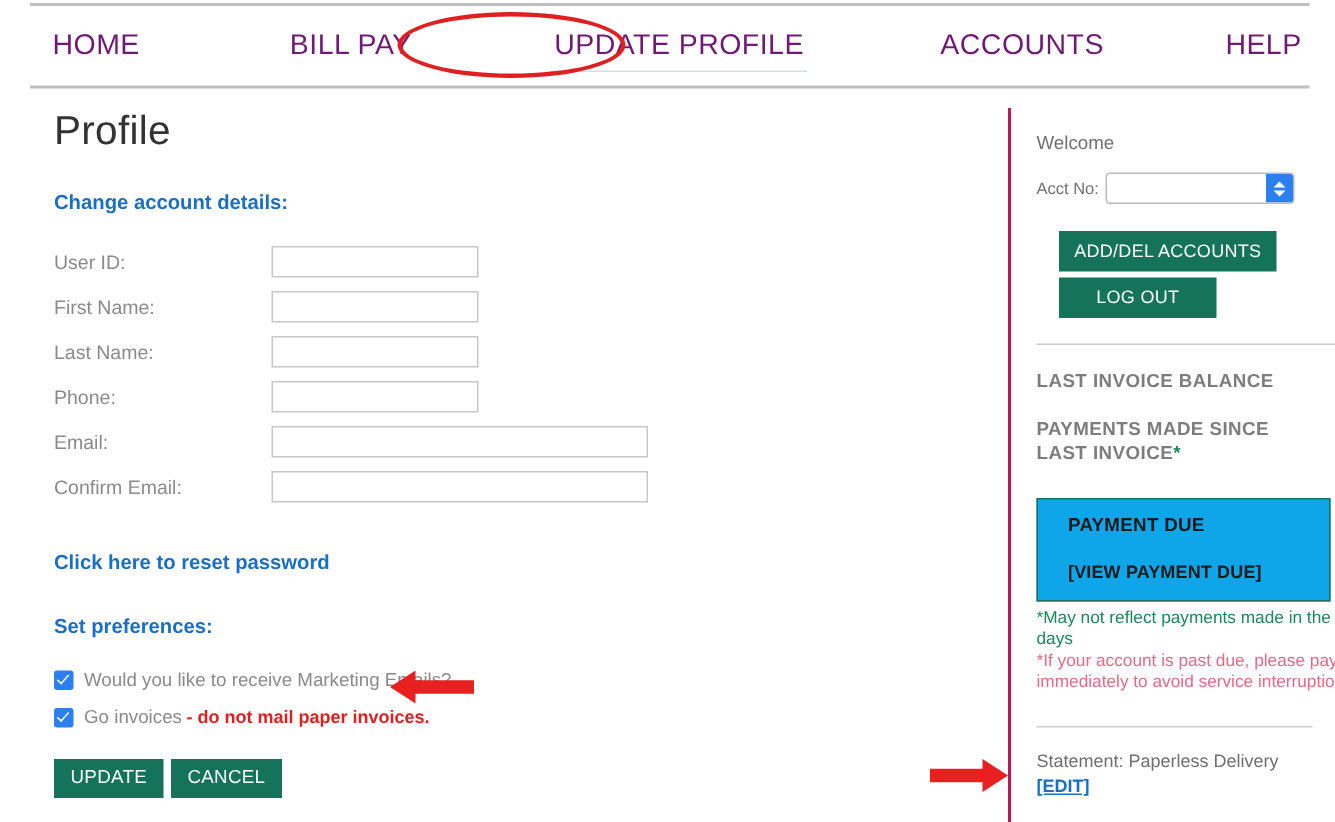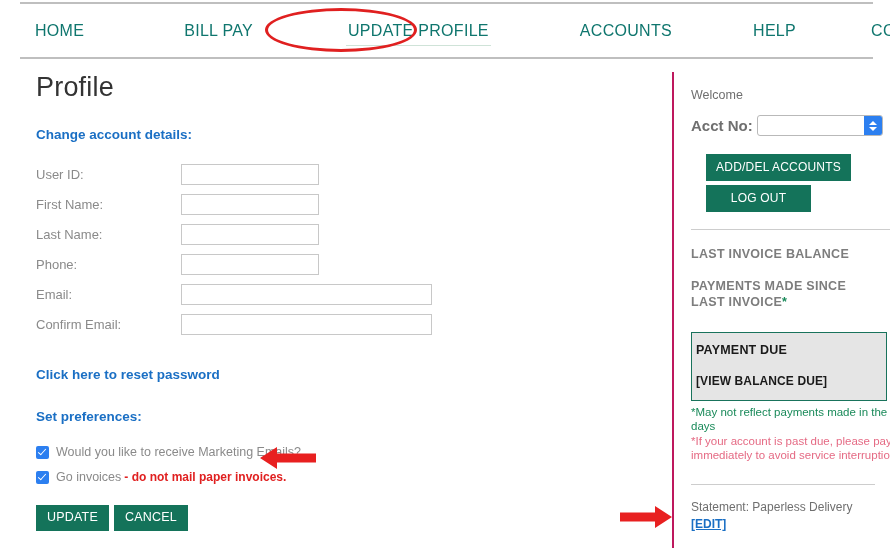--- a/index.html
+++ b/index.html
@@ -26,22 +26,22 @@
   }
   #nav-list {
     position: absolute;
     left: 0; top: 0;
     height: 100%;
     display: flex;
     align-items: center;
   }
   .nav-item {
     position: relative;
-    font-size: 16px;
-    color: #0f766e;
+    font-size: 19px;
+    color: #701a75;
     letter-spacing: .3px;
     white-space: nowrap;
     cursor: pointer;
     padding: 3px 2px;
   }
   .nav-item.active { }
   .nav-item.active::after {
     content: "";
     position: absolute;
     left: 0; right: 0; bottom: -3px;
@@ -198,24 +198,23 @@
     font-size: 12.5px;
     color: #6f6f6f;
     margin-top: 16px;
   }
   #acct-row {
     display: flex;
     align-items: center;
     margin-top: 13px;
   }
   #acct-label {
-    font-size: 15px;
+    font-size: 11px;
     color: #6f6f6f;
     margin-right: 4px;
-    font-weight: bold;
   }
   #acct-select-wrap {
     position: relative;
     width: 126px; height: 21px;
     border: 1px solid #b9b9b9;
     border-radius: 3px;
     background: #fff;
     cursor: pointer;
     overflow: hidden;
   }
@@ -273,22 +272,22 @@
     letter-spacing: .3px;
     margin-top: 16px;
     line-height: 16px;
   }
   .asterisk-green { color: #1a8a5a; }
 
   #payment-due-box {
     margin-top: 22px;
     width: 196px;
     border: 1px solid #19735c;
-    background: #e5e5e5;
-    padding: 10px 0 12px 4px;
+    background: #0ea5e9;
+    padding: 10px 0 12px 20px;
   }
   #payment-due-title {
     font-size: 12.5px;
     font-weight: bold;
     color: #1a1a1a;
     letter-spacing: .2px;
   }
   #view-payments-due {
     display: block;
     font-size: 12px;
@@ -431,21 +430,21 @@
 
     <div class="side-head">LAST INVOICE BALANCE</div>
 
     <div class="side-head">
       <span>PAYMENTS MADE SINCE</span><br>
       <span>LAST INVOICE</span><span class="asterisk-green">*</span>
     </div>
 
     <div id="payment-due-box">
       <div id="payment-due-title">PAYMENT DUE</div>
-      <a id="view-payments-due">[VIEW BALANCE DUE]</a>
+      <a id="view-payments-due">[VIEW PAYMENT DUE]</a>
     </div>
 
     <div class="note" id="note-1">*May not reflect payments made in the last 6 days</div>
     <div class="note" id="note-2">*If your account is past due, please pay immediately to avoid service interruption</div>
 
     <div id="statement-divider"></div>
     <div id="statement-block">
       <div id="statement-text">Statement: Paperless Delivery</div>
       <a id="statement-edit">[EDIT]</a>
     </div>

